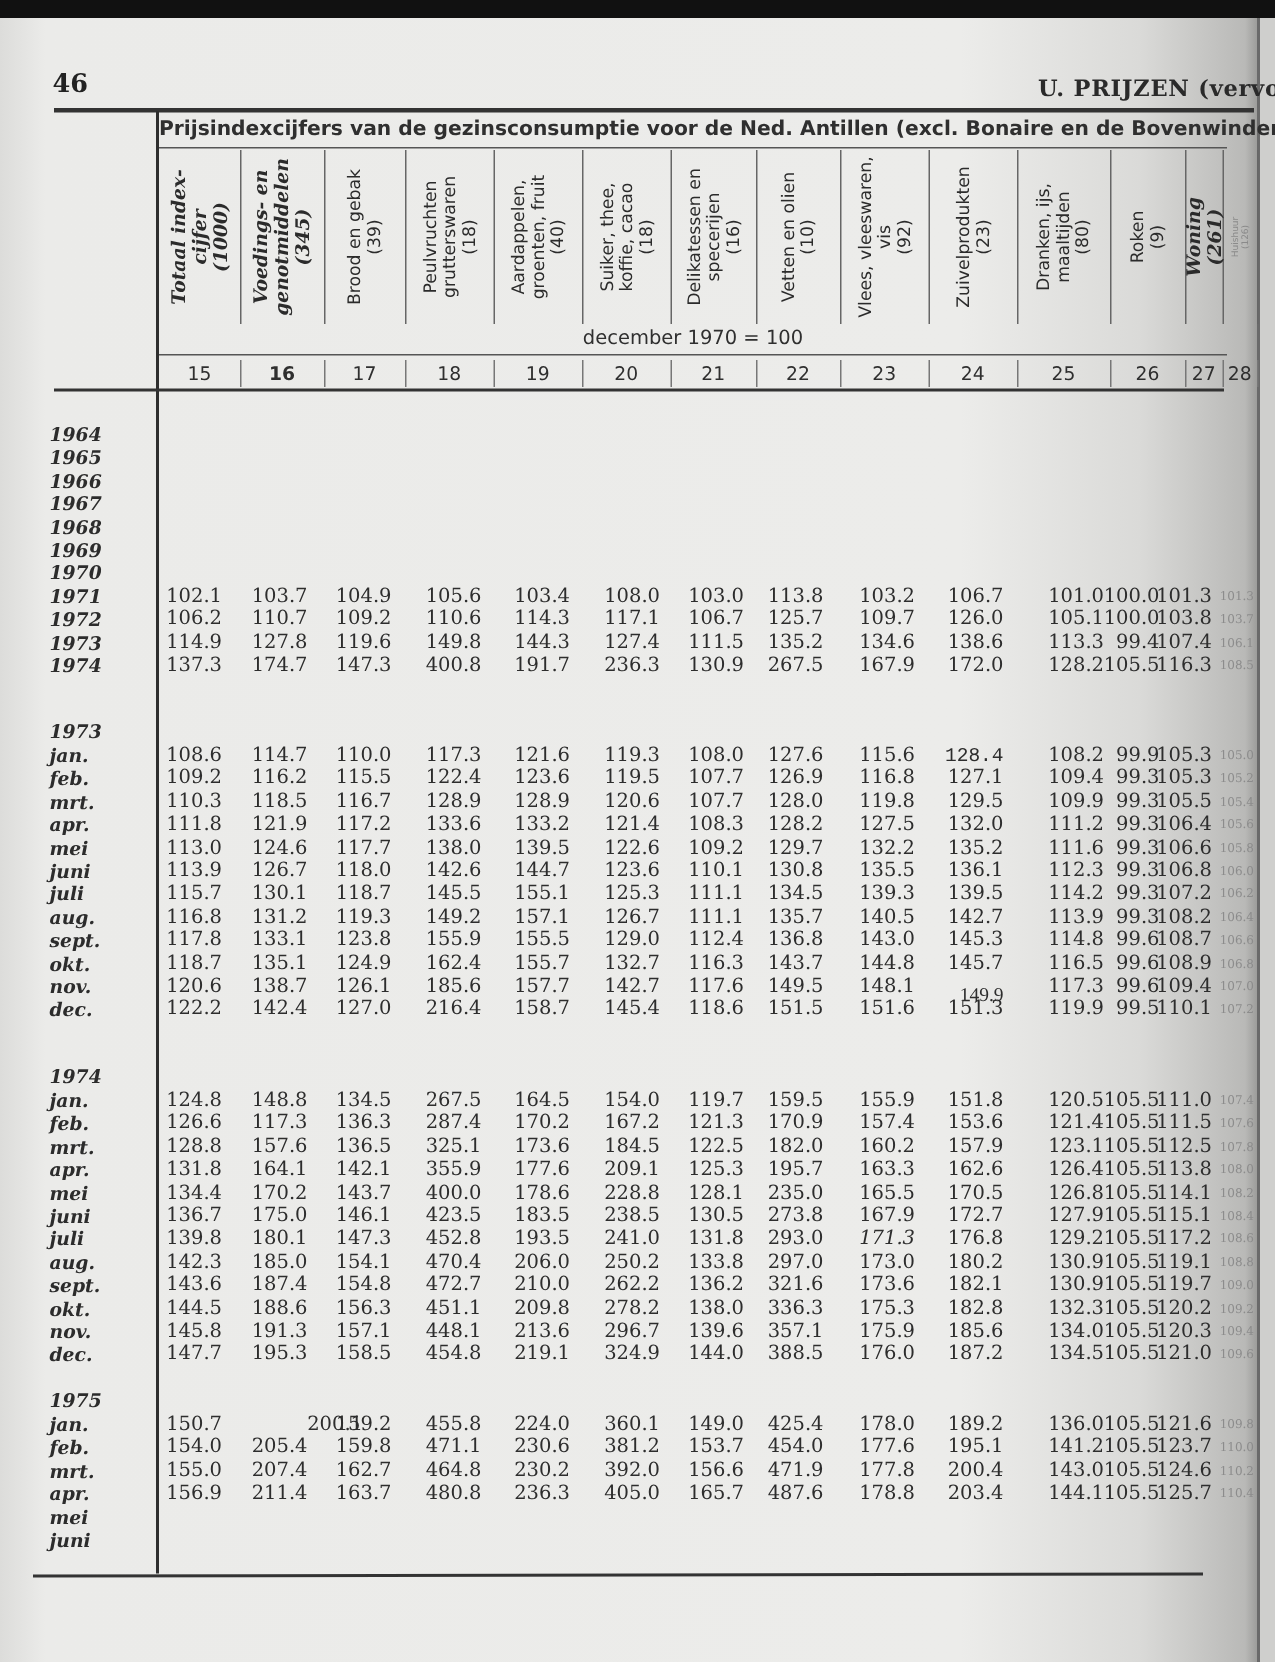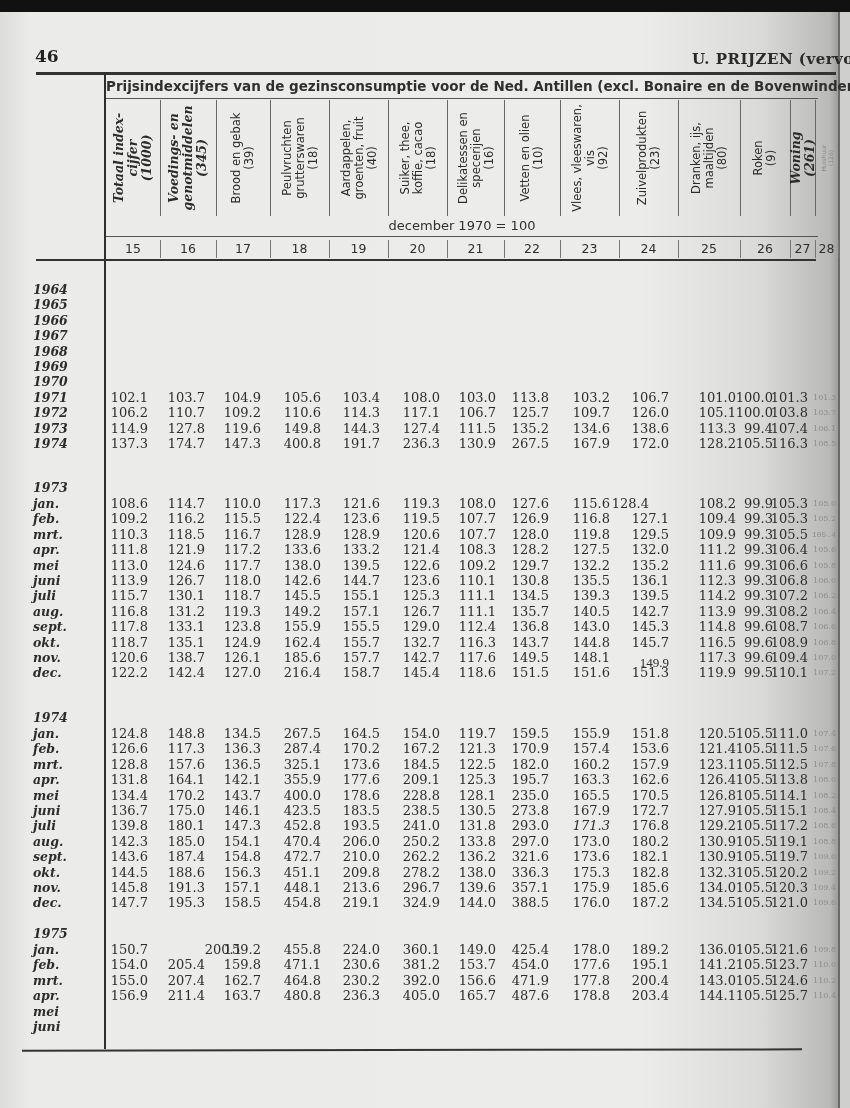--- a/index.html
+++ b/index.html
@@ -121,21 +121,21 @@
       <div class="rot faint">Huishuur
 (126)</div>
     </div>
   </div>
 
 <div class="base-label">december 1970 = 100</div>
 <div class="base-rule"></div>
 
 <div id="colnums">
     <div class="colnum" style="left: 106px; width: 54px;">15</div>
-    <div class="colnum" style="left: 160px; width: 56px;">16</div>
+    <div class="colnum" style="left: 160px; width: 56px; font-weight: bold;">16</div>
     <div class="colnum" style="left: 216px; width: 54px;">17</div>
     <div class="colnum" style="left: 270px; width: 59px;">18</div>
     <div class="colnum" style="left: 329px; width: 59px;">19</div>
     <div class="colnum" style="left: 388px; width: 59px;">20</div>
     <div class="colnum" style="left: 447px; width: 57px;">21</div>
     <div class="colnum" style="left: 504px; width: 56px;">22</div>
     <div class="colnum" style="left: 560px; width: 59px;">23</div>
     <div class="colnum" style="left: 619px; width: 59px;">24</div>
     <div class="colnum" style="left: 678px; width: 62px;">25</div>
     <div class="colnum" style="left: 740px; width: 50px;">26</div>
@@ -216,21 +216,21 @@
     <div class="rowlab" style="top: 495.9px;">jan.</div>
     <div class="cell" style="left: 88px; width: 60px; top: 495.9px;">108.6</div>
     <div class="cell" style="left: 145px; width: 60px; top: 495.9px;">114.7</div>
     <div class="cell" style="left: 201px; width: 60px; top: 495.9px;">110.0</div>
     <div class="cell" style="left: 261px; width: 60px; top: 495.9px;">117.3</div>
     <div class="cell" style="left: 320px; width: 60px; top: 495.9px;">121.6</div>
     <div class="cell" style="left: 380px; width: 60px; top: 495.9px;">119.3</div>
     <div class="cell" style="left: 436px; width: 60px; top: 495.9px;">108.0</div>
     <div class="cell" style="left: 489px; width: 60px; top: 495.9px;">127.6</div>
     <div class="cell" style="left: 550px; width: 60px; top: 495.9px;">115.6</div>
-    <div class="cell" style="left: 589px; width: 60px; top: 495.9px;">128.4</div>
+    <div class="cell" style="left: 609px; width: 60px; top: 495.9px; font-family: Liberation Mono, monospace;">128.4</div>
     <div class="cell" style="left: 676px; width: 60px; top: 495.9px;">108.2</div>
     <div class="cell" style="left: 713px; width: 60px; top: 495.9px;">99.9</div>
     <div class="cell" style="left: 748px; width: 60px; top: 495.9px;">105.3</div>
     <div class="cell edge" style="left: 776px; width: 60px; top: 495.9px;">105.0</div>
     <div class="rowlab" style="top: 511.3px;">feb.</div>
     <div class="cell" style="left: 88px; width: 60px; top: 511.3px;">109.2</div>
     <div class="cell" style="left: 145px; width: 60px; top: 511.3px;">116.2</div>
     <div class="cell" style="left: 201px; width: 60px; top: 511.3px;">115.5</div>
     <div class="cell" style="left: 261px; width: 60px; top: 511.3px;">122.4</div>
     <div class="cell" style="left: 320px; width: 60px; top: 511.3px;">123.6</div>
@@ -250,21 +250,21 @@
     <div class="cell" style="left: 261px; width: 60px; top: 526.7px;">128.9</div>
     <div class="cell" style="left: 320px; width: 60px; top: 526.7px;">128.9</div>
     <div class="cell" style="left: 380px; width: 60px; top: 526.7px;">120.6</div>
     <div class="cell" style="left: 436px; width: 60px; top: 526.7px;">107.7</div>
     <div class="cell" style="left: 489px; width: 60px; top: 526.7px;">128.0</div>
     <div class="cell" style="left: 550px; width: 60px; top: 526.7px;">119.8</div>
     <div class="cell" style="left: 609px; width: 60px; top: 526.7px;">129.5</div>
     <div class="cell" style="left: 676px; width: 60px; top: 526.7px;">109.9</div>
     <div class="cell" style="left: 713px; width: 60px; top: 526.7px;">99.3</div>
     <div class="cell" style="left: 748px; width: 60px; top: 526.7px;">105.5</div>
-    <div class="cell edge" style="left: 776px; width: 60px; top: 526.7px; font-family: Liberation Mono, monospace;">105.4</div>
+    <div class="cell edge" style="left: 776px; width: 60px; top: 526.7px;">105.4</div>
     <div class="rowlab" style="top: 542.1px;">apr.</div>
     <div class="cell" style="left: 88px; width: 60px; top: 542.1px;">111.8</div>
     <div class="cell" style="left: 145px; width: 60px; top: 542.1px;">121.9</div>
     <div class="cell" style="left: 201px; width: 60px; top: 542.1px;">117.2</div>
     <div class="cell" style="left: 261px; width: 60px; top: 542.1px;">133.6</div>
     <div class="cell" style="left: 320px; width: 60px; top: 542.1px;">133.2</div>
     <div class="cell" style="left: 380px; width: 60px; top: 542.1px;">121.4</div>
     <div class="cell" style="left: 436px; width: 60px; top: 542.1px;">108.3</div>
     <div class="cell" style="left: 489px; width: 60px; top: 542.1px;">128.2</div>
     <div class="cell" style="left: 550px; width: 60px; top: 542.1px;">127.5</div>

